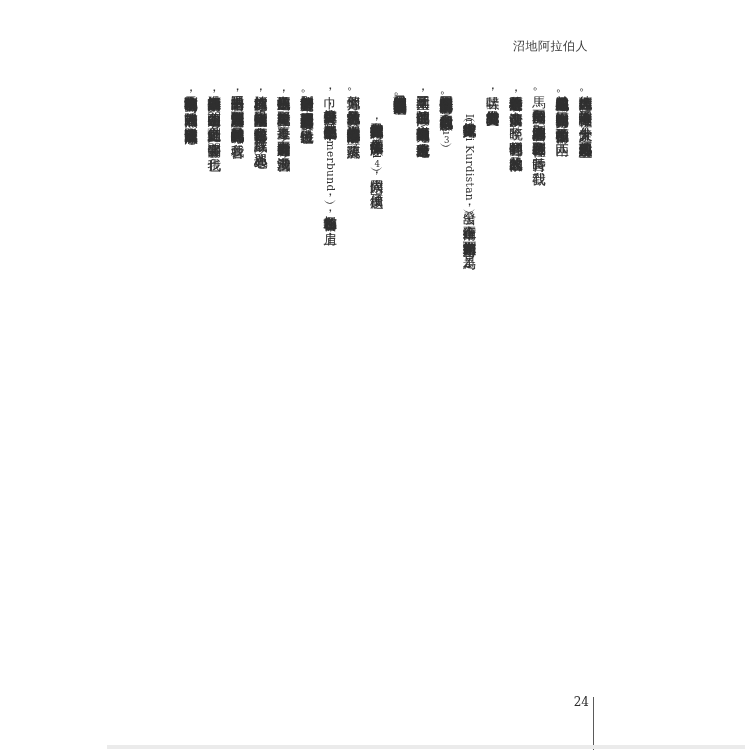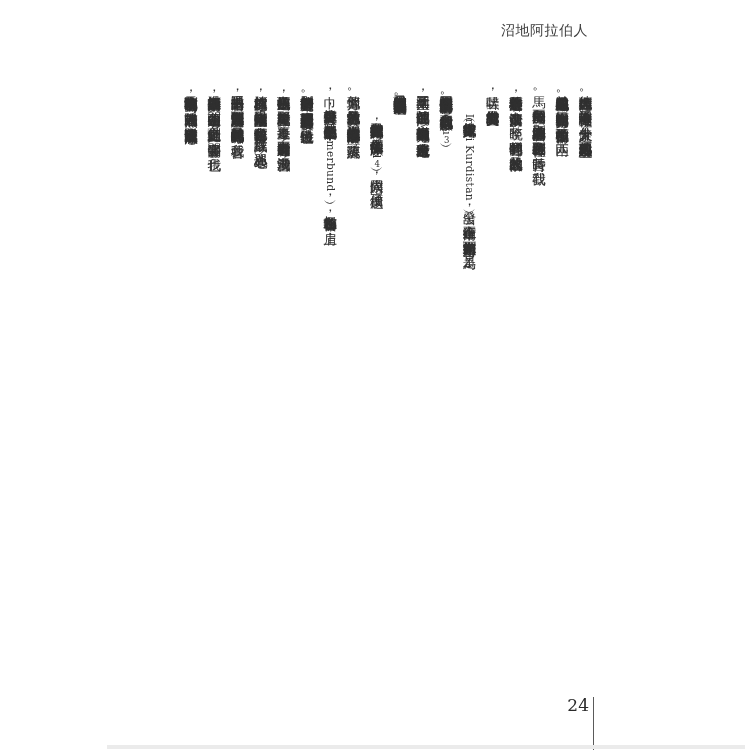--- a/index.html
+++ b/index.html
@@ -10,23 +10,23 @@
   .page {
     position: relative;
     width: 750px;
     height: 750px;
     background: #ffffff;
     overflow: hidden;
     font-family: "DejaVu Serif", "Liberation Serif", serif;
   }
   .running-header {
     position: absolute;
-    top: 22px;
+    top: 38px;
     right: 162px;
-    font-size: 14px;
+    font-size: 12px;
     letter-spacing: 0.5px;
     color: #3e3e3e;
     white-space: nowrap;
   }
   .text-block {
     position: absolute;
     top: 85px;
     right: 153px;
     height: 585px;
     writing-mode: vertical-rl;
@@ -49,21 +49,21 @@
   }
   .fn {
     font-size: 8.5px;
     text-orientation: upright;
     color: #303030;
   }
   .folio {
     position: absolute;
     top: 695px;
     right: 161px;
-    font-size: 17px;
+    font-size: 12px;
     color: #2a2a2a;
   }
   .folio-rule {
     position: absolute;
     top: 697px;
     right: 156px;
     width: 1px;
     height: 53px;
     background: #5a5a5a;
   }

